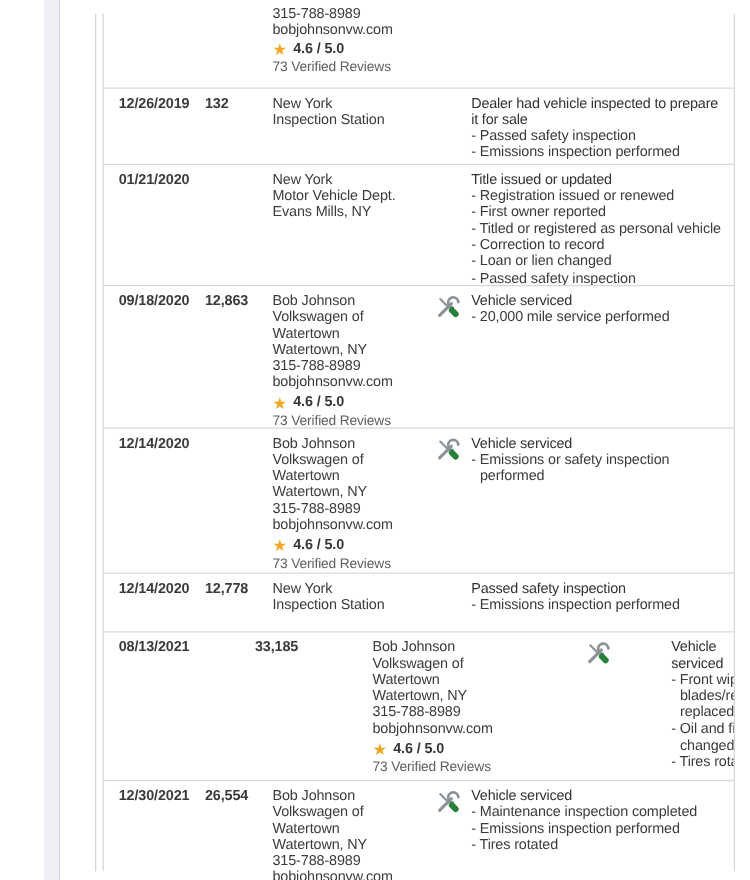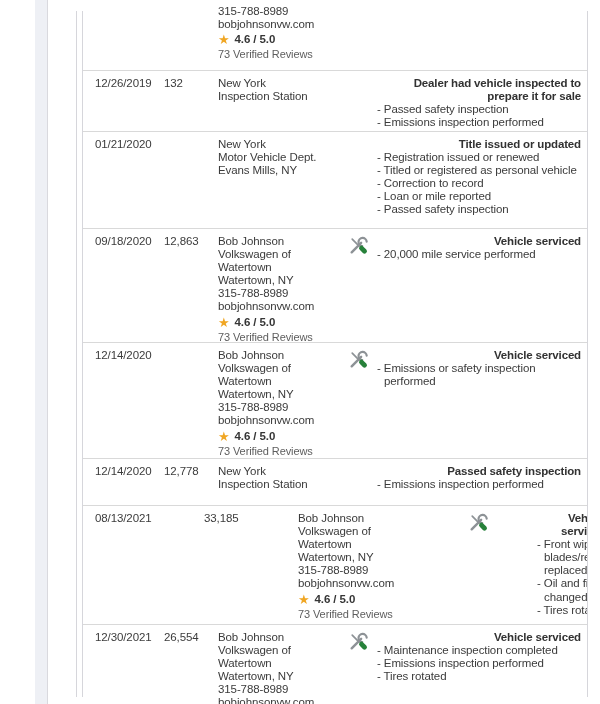--- a/index.html
+++ b/index.html
@@ -19,30 +19,30 @@
   .vline { position:absolute; top:11px; width:1px; height:686px; background:#d6d6db; }
   .vline.a { left:41px; } .vline.b { left:47px; } .vline.c { left:552px; }
 
   #rows { position:absolute; left:48px; top:2px; width:504px; }
 
   .row { display:grid; grid-template-columns:69px 54px 130px 29px 1fr;
          padding:6px 6px 0 12px; overflow:hidden;
          font-size:11.5px; line-height:13.1px; letter-spacing:-0.1px; color:#3b3b3b; }
   .row + .row { border-top:1px solid #d9d9d9; }
 
-  .cell-date, .cell-mileage { white-space:nowrap; }
+  .cell-date, .cell-mileage { white-space:nowrap;font-weight:bold; }
   .src-line { display:block; }
   .rating { display:flex; align-items:center; margin-top:2px; }
   .star { color:#f0a623; font-size:13px; line-height:13px; margin-right:5px; }
   .rating-val { font-weight:700; color:#363636; }
   .reviews { margin-top:2px; font-size:11px; color:#5e5e5e; }
 
   .icon-cell svg { display:block; margin-top:0; }
 
-  .cmt-title { font-weight:700; color:#323232; letter-spacing:-0.15px;text-align:right; }
+  .cmt-title { font-weight:400; color:#323232; letter-spacing:-0.15px; }
   .cmt-detail { padding-left:7px; text-indent:-7px; }
 </style>
 </head>
 <body>
 
 <div id="screen">
   <div class="left-strip"></div>
   <div class="vline a"></div>
   <div class="vline b"></div>
   <div class="vline c"></div>
@@ -81,23 +81,24 @@
         <div class="cell-mileage"></div>
         <div class="cell-source">
           <span class="src-line">New York</span>
           <span class="src-line">Motor Vehicle Dept.</span>
           <span class="src-line">Evans Mills, NY</span>
         </div>
         <div class="icon-cell"></div>
         <div class="cell-comments">
           <div class="cmt-title">Title issued or updated</div>
           <div class="cmt-detail">- Registration issued or renewed</div>
+          <div class="cmt-detail">- First owner reported</div>
           <div class="cmt-detail">- Titled or registered as personal vehicle</div>
           <div class="cmt-detail">- Correction to record</div>
-          <div class="cmt-detail">- Loan or mile reported</div>
+          <div class="cmt-detail">- Loan or lien changed</div>
           <div class="cmt-detail">- Passed safety inspection</div>
         </div>
       </div>
       <div class="row" style="height: 114px;">
         <div class="cell-date">09/18/2020</div>
         <div class="cell-mileage">12,863</div>
         <div class="cell-source">
           <span class="src-line">Bob Johnson</span>
           <span class="src-line">Volkswagen of</span>
           <span class="src-line">Watertown</span>

